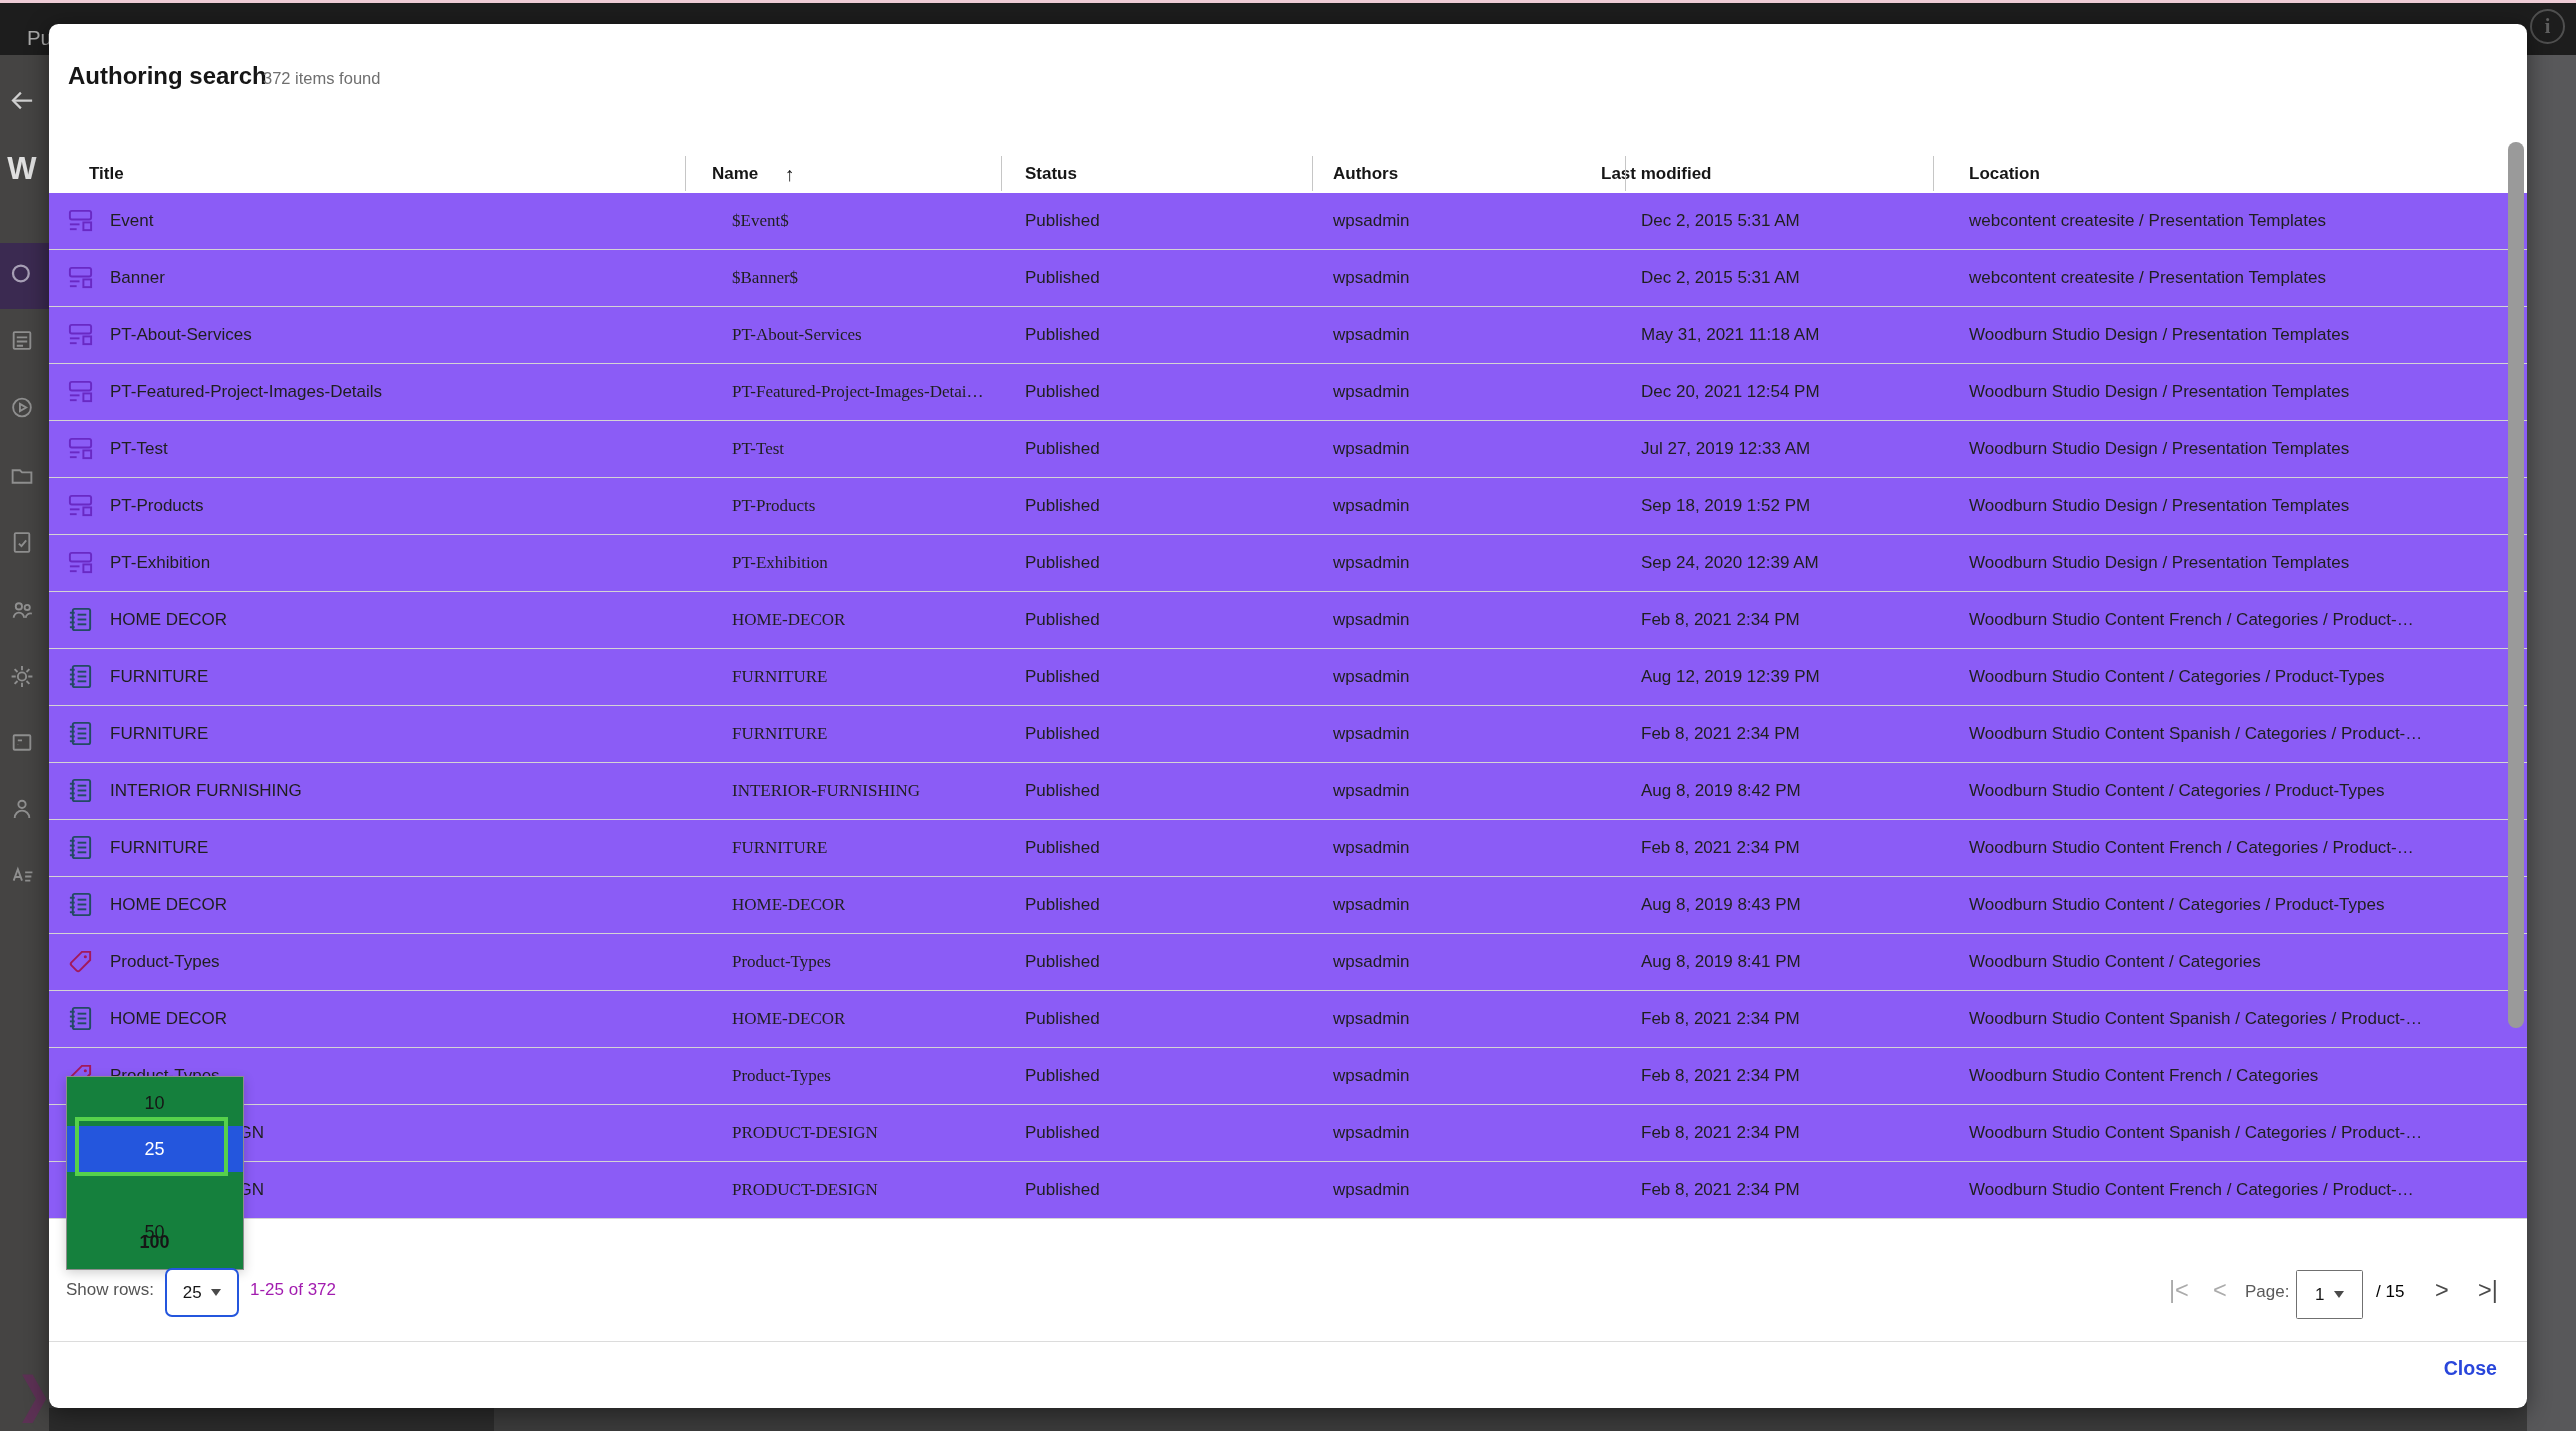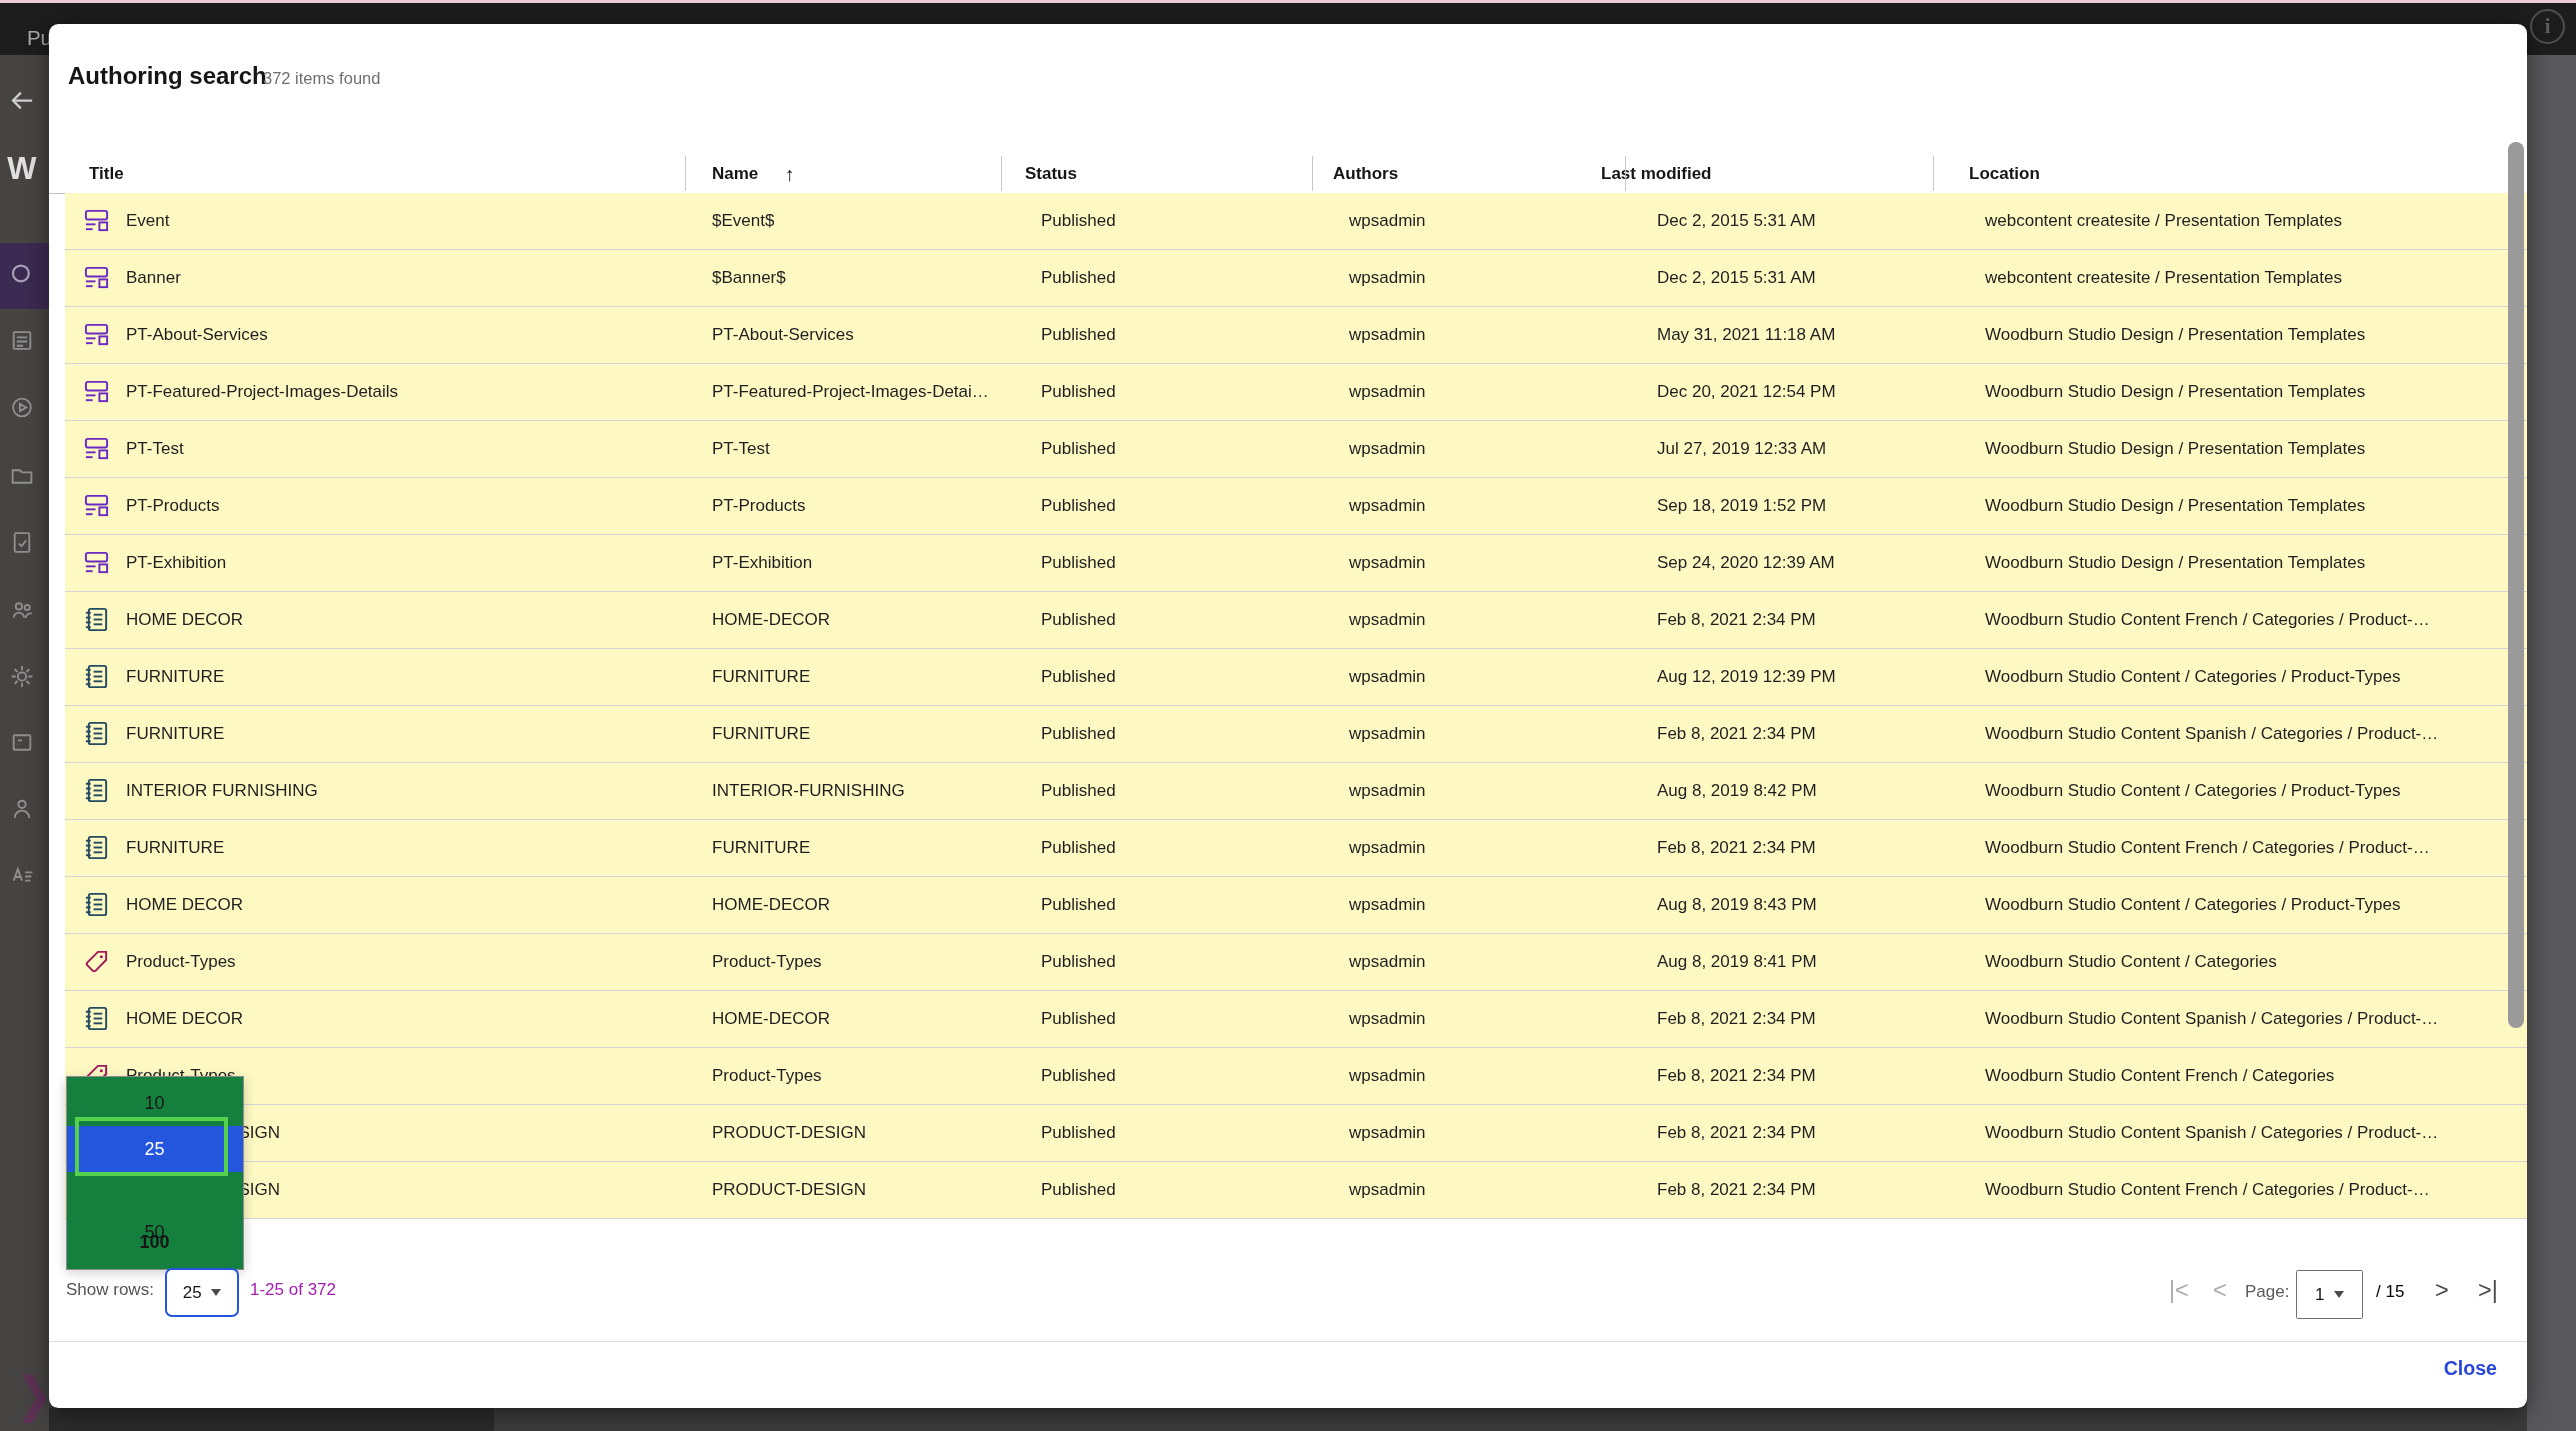--- a/index.html
+++ b/index.html
@@ -30,25 +30,25 @@
   .search-input{position:absolute;left:49px;top:1.6px;width:267px;height:35px;border:none;outline:none;
                 font-size:17px;color:#161616;font-family:"Liberation Sans",sans-serif;}
   .search-clear{position:absolute;right:12.5px;top:7px;font-size:20.4px;color:#4a4a4a;cursor:pointer;}
   
   .thead{position:absolute;left:0;top:130px;width:2216px;height:39px;border-bottom:1.6px solid #bfbfbf;}
   .th{position:absolute;top:50%;transform:translateY(-50%);font-size:17px;font-weight:bold;color:#161616;white-space:nowrap;}
   .sep{position:absolute;top:1.6px;width:0.8px;height:35px;background:#c6c6c6;}
   .sort-arrow{position:absolute;left:736px;top:50%;transform:translateY(-50%);font-size:19.6px;color:#161616;}
   
   .tbody{position:absolute;left:0;top:169px;width:2478px;}
-  .trow{position:relative;height:56px;border-bottom:0.8px solid #d4d4d4;background:#fef9c3;margin-left:16px;}
+  .trow{position:relative;height:56px;border-bottom:0.8px solid #d4d4d4;background:#8b5cf6;}
   .cell{position:absolute;top:50%;transform:translateY(-50%);font-size:17px;color:#1f1f1f;white-space:nowrap;}
   .c-icon{left:18px;top:14px;transform:none;width:28px;height:28px;}
   .c-title{left:61px;}
-  .c-name{left:647px;max-width:307px;overflow:hidden;}
+  .c-name{left:683px;max-width:307px;overflow:hidden;font-family:Liberation Serif, serif;}
   .c-status{left:976px;}
   .c-authors{left:1284px;}
   .c-modified{left:1592px;}
   .c-location{left:1920px;max-width:533px;overflow:hidden;}
   
   .scroll-thumb{position:absolute;left:2459px;top:118px;width:15.7px;height:886px;background:#9a9a9a;border-radius:7.8px;}
   
   .menu{position:absolute;left:16.5px;top:1052px;width:176px;height:192px;background:#15803d;
         border:0.8px solid #8d8d8d;box-shadow:0 3.1px 11px rgba(0,0,0,.2);z-index:40;}
   .menu-item{position:absolute;left:0;width:176px;height:46px;font-size:18px;color:#161616;

